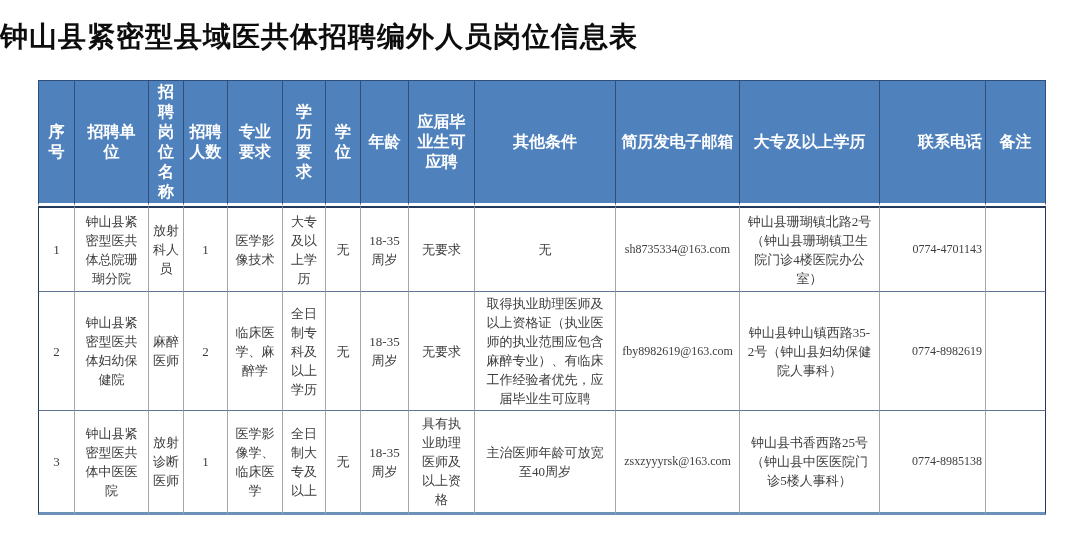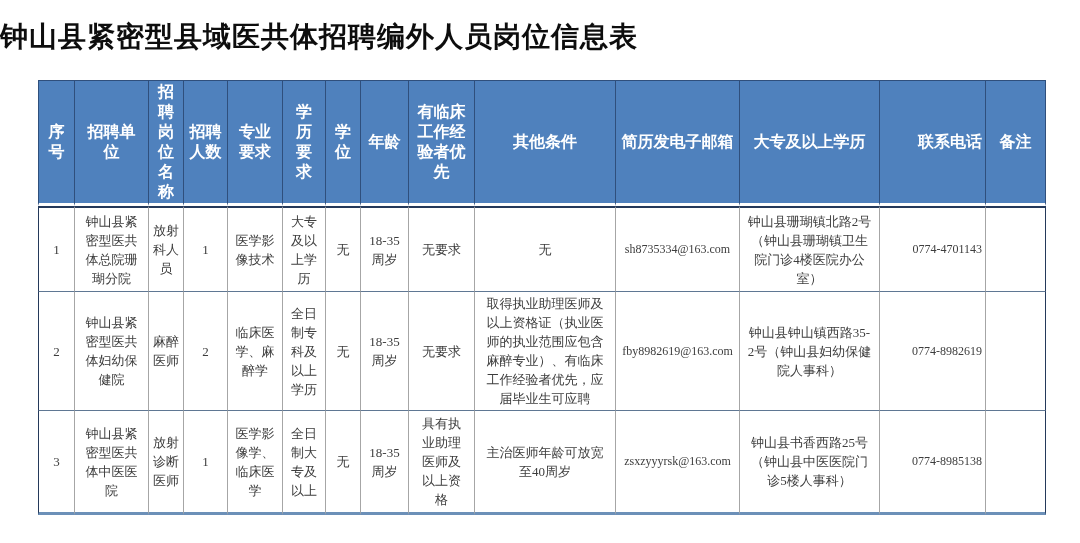--- a/index.html
+++ b/index.html
@@ -109,21 +109,21 @@
   <thead>
     <tr class="hdr">
       <th class="c1">序号</th>
       <th class="c2">招聘单位</th>
       <th class="c3">招聘岗位名称</th>
       <th class="c4">招聘人数</th>
       <th class="c5">专业要求</th>
       <th class="c6">学历要求</th>
       <th class="c7">学位</th>
       <th class="c8">年龄</th>
-      <th class="c9">有临床工作经验者优先</th>
+      <th class="c9">应届毕业生可应聘</th>
       <th class="c10">其他条件</th>
       <th class="c11">简历发电子邮箱</th>
       <th class="c12">大专及以上学历</th>
       <th class="c13">联系电话</th>
       <th class="c14">备注</th>
     </tr>
   </thead>
   <tbody>
     <tr class="r1">
       <td class="c1">1</td>

